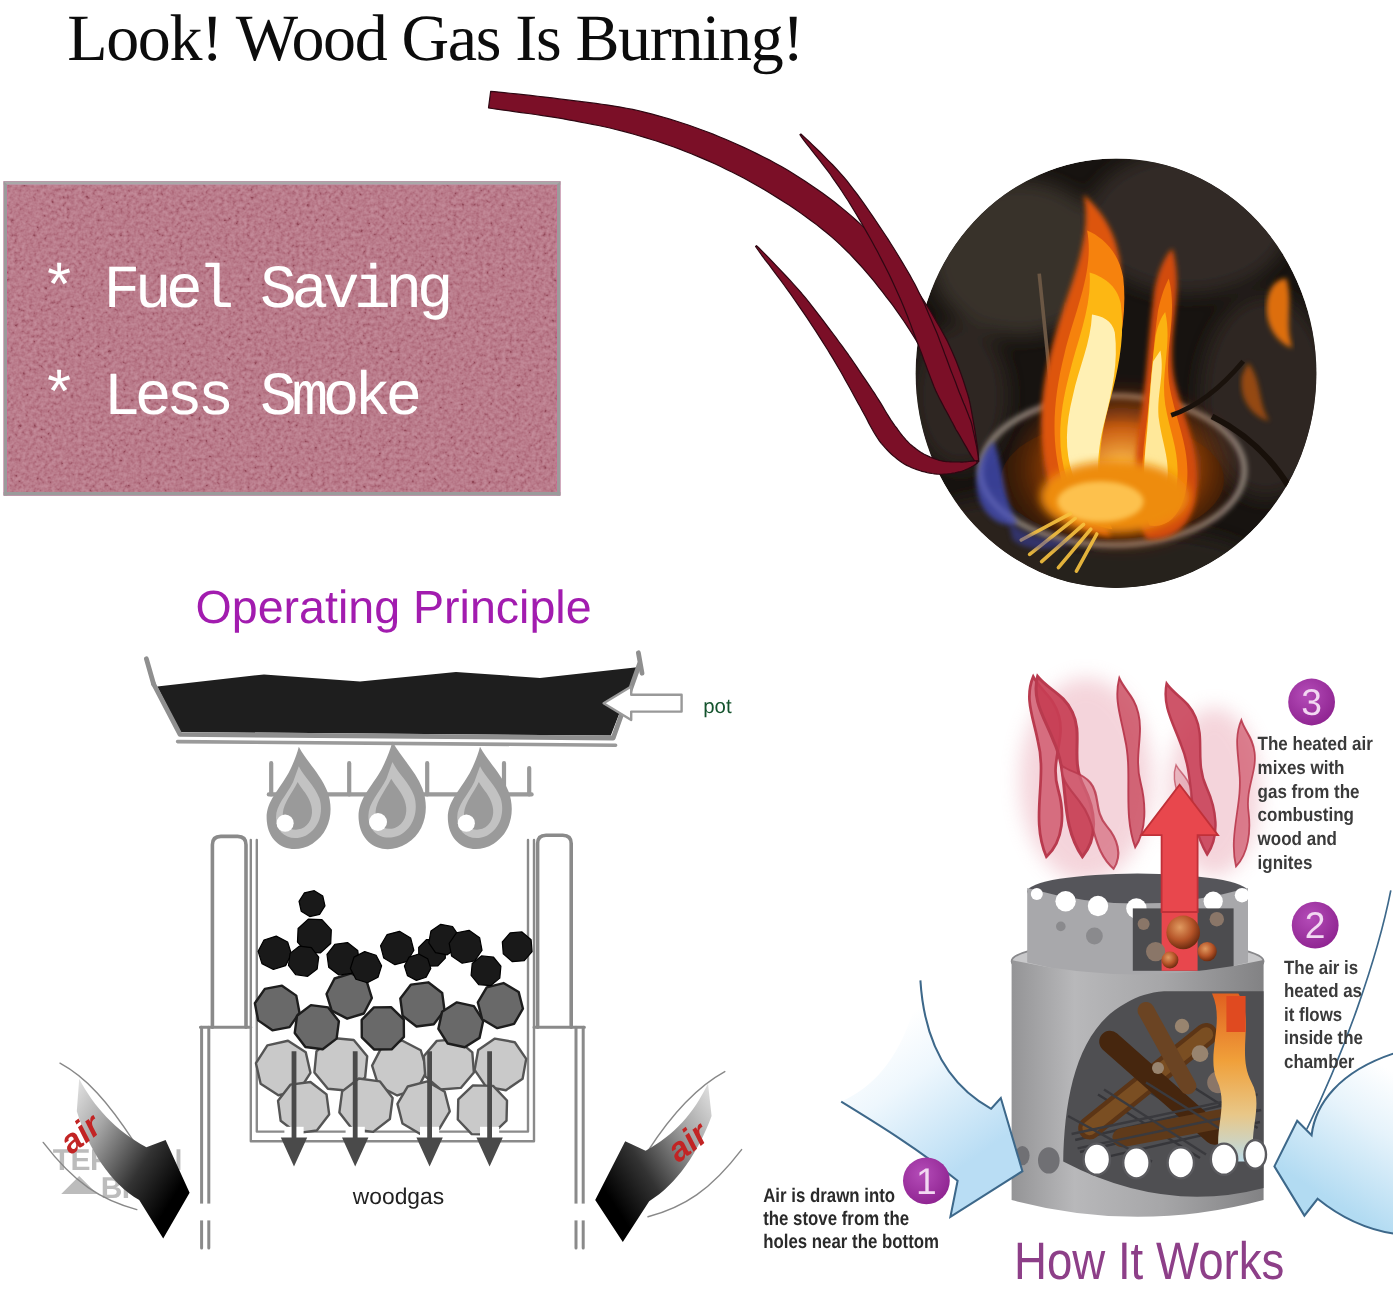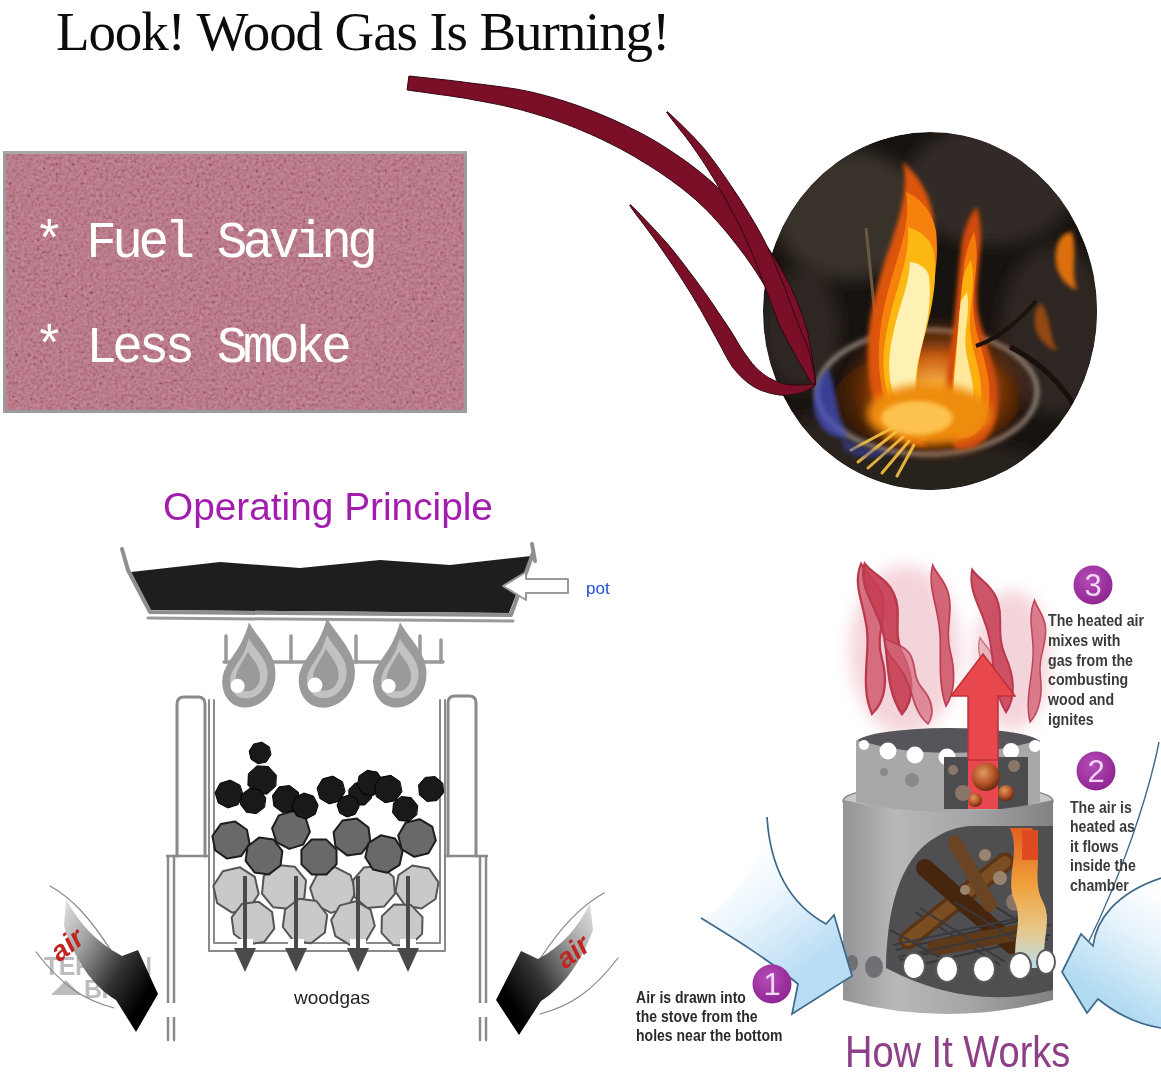--- a/index.html
+++ b/index.html
@@ -335,25 +335,25 @@
               <feFuncG type="linear" slope="2.2" intercept="-0.55"></feFuncG>
               <feFuncB type="linear" slope="2.2" intercept="-0.55"></feFuncB>
               <feFuncA type="linear" slope="0" intercept="1"></feFuncA>
             </feComponentTransfer>
     </filter>
         </defs>
     <rect width="458" height="256" fill="#af6a7b"></rect>
     <rect width="458" height="256" filter="url(#nz)" style="mix-blend-mode:soft-light" opacity="0.55"></rect>
   </svg>
   <div class="abs" style="left:28px;top:61px;font-family:'Liberation Mono',monospace;font-size:51px;letter-spacing:-4.5px;color:#fff;white-space:nowrap">* Fuel Saving</div>
-  <div class="abs" style="left:28px;top:166px;font-family:'Liberation Mono',monospace;font-size:51px;letter-spacing:-4.5px;color:#fff;white-space:nowrap">* Less Smoke</div>
+  <div class="abs" style="left:28px;top:150px;font-family:'Liberation Mono',monospace;font-size:51px;letter-spacing:-4.5px;color:#fff;white-space:nowrap">* Less Smoke</div>
 </div>
 
 <div class="abs" style="left:163px;top:485px;font-size:38.8px;color:#a21caf;white-space:nowrap">Operating Principle</div>
-<div class="abs" style="left:586px;top:579px;font-size:17px;color:#1d4ed8">pot</div>
+<div class="abs" style="left:586px;top:579px;font-size:17px;color:#14532d">pot</div>
 <div class="abs" style="left:294px;top:987px;font-size:19px;color:#222">woodgas</div>
 <div class="abs" style="left:50px;top:929px;font-size:28px;color:#c22424;transform:rotate(-38deg);font-style:italic;font-weight:bold">air</div>
 <div class="abs" style="left:556px;top:936px;font-size:28px;color:#c22424;transform:rotate(-38deg);font-style:italic;font-weight:bold">air</div>
 
 <div class="abs" style="left:1048px;top:611px;font-size:16px;line-height:19.8px;color:#3a3a3a;font-weight:600;white-space:nowrap;transform:scaleX(0.885);transform-origin:0 0">The heated air<br>mixes with<br>gas from the<br>combusting<br>wood and<br>ignites</div>
 <div class="abs" style="left:1070px;top:798px;font-size:16px;line-height:19.4px;color:#3a3a3a;font-weight:600;white-space:nowrap;transform:scaleX(0.88);transform-origin:0 0">The air is<br>heated as<br>it flows<br>inside the<br>chamber</div>
 <div class="abs" style="left:636px;top:988px;font-size:16.5px;line-height:19.2px;color:#2a2a2a;font-weight:600;white-space:nowrap;transform:scaleX(0.85);transform-origin:0 0">Air is drawn into<br>the stove from the<br>holes near the bottom</div>
 <div class="abs" style="left:845px;top:1027px;font-size:44px;color:#8d3f88;white-space:nowrap;transform:scaleX(0.864);transform-origin:0 0">How It Works</div>
 
 </div>

